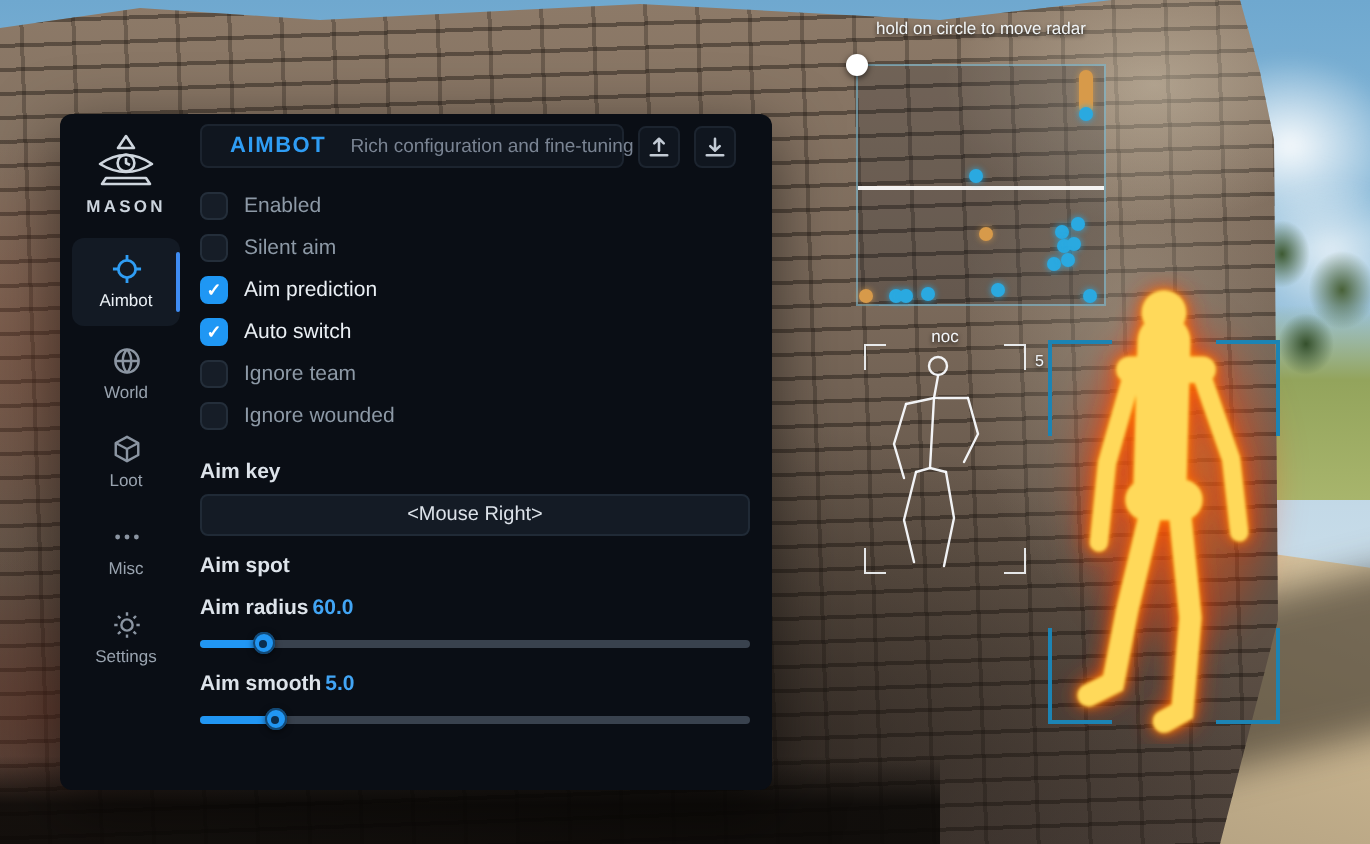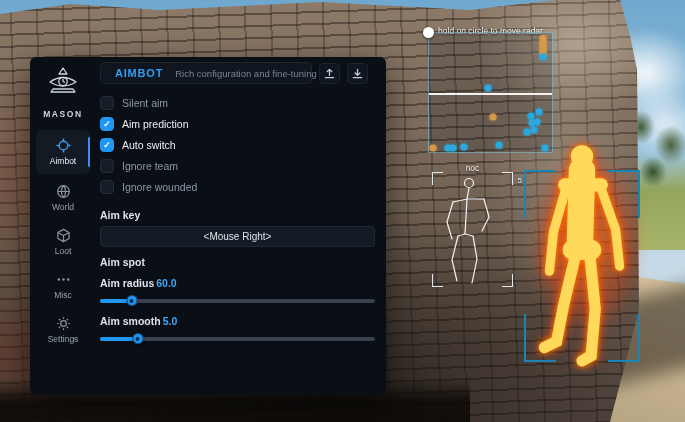--- a/index.html
+++ b/index.html
@@ -56,38 +56,38 @@
   .sk{position:absolute;width:11px;height:13px;border:0 solid rgba(245,248,252,.9);}
   .sk.tl{left:0;top:0;border-left-width:1.5px;border-top-width:1.5px;}
   .sk.tr{right:0;top:0;border-right-width:1.5px;border-top-width:1.5px;}
   .sk.bl{left:0;bottom:0;border-left-width:1.5px;border-bottom-width:1.5px;}
   .sk.br{right:0;bottom:0;border-right-width:1.5px;border-bottom-width:1.5px;}
   .skel-name{position:absolute;left:0;right:0;top:-9px;text-align:center;font-size:8.5px;
     color:#f4f7fa;text-shadow:0 1px 2px rgba(0,0,0,.8);}
   .skel-dist{position:absolute;right:-9px;top:4px;font-size:8px;color:#eef2f6;text-shadow:0 1px 2px rgba(0,0,0,.8);}
 
   
-  .radar-hint{position:absolute;left:424px;top:26px;width:133px;text-align:center;font-size:8.5px;
+  .radar-hint{position:absolute;left:424px;top:9px;width:133px;text-align:center;font-size:8.5px;
     color:#f2f6f8;text-shadow:0 1px 2px rgba(0,0,0,.85);}
   .radar{position:absolute;left:428px;top:32px;width:125px;height:121px;
     border:1px solid rgba(140,210,235,.55);background:rgba(14,22,30,.2);}
   .radar-handle{position:absolute;left:-6px;top:-6px;width:11px;height:11px;border-radius:50%;
     background:#fff;box-shadow:0 1px 3px rgba(0,0,0,.6);}
   .radar-hline{position:absolute;left:0;right:0;top:60px;height:1.5px;background:rgba(255,255,255,.92);}
   .dot{position:absolute;width:7px;height:7px;border-radius:50%;transform:translate(-50%,-50%);}
   .dot.blue{background:#2aa9e0;box-shadow:0 0 3px rgba(42,169,224,.9);}
   .dot.orange{background:#d79a4a;box-shadow:0 0 3px rgba(215,154,74,.8);}
   .dot.bar{width:7px;height:22px;border-radius:4px;transform:translate(-50%,0);}
 
   
   .panel{position:absolute;left:30px;top:57px;width:356px;height:338px;background:#0a0e15;
     border-radius:6px;box-shadow:0 10px 34px rgba(0,0,0,.55);display:flex;color:#dfe5eb;}
   .sidebar{width:66px;display:flex;flex-direction:column;align-items:center;padding-top:9px;flex:none;}
   .logo{display:flex;flex-direction:column;align-items:center;}
-  .brand{margin-top:13px;font-size:8.5px;font-weight:bold;letter-spacing:1.6px;color:#ccd4dd;}
+  .brand{margin-top:2px;font-size:8.5px;font-weight:bold;letter-spacing:1.6px;color:#ccd4dd;}
   .side-nav{margin-top:11px;display:flex;flex-direction:column;align-items:center;}
   .nav-item{position:relative;width:54px;height:40px;margin-bottom:4px;border-radius:6px;
     display:flex;flex-direction:column;align-items:center;justify-content:center;gap:3px;cursor:pointer;}
   .nav-item .nico{color:#8b95a2;display:flex;}
   .nav-item .nlabel{font-size:8.5px;color:#99a3af;}
   .nav-item.active{height:44px;background:#131a24;}
   .nav-item.active .nico{color:#2f9df4;}
   .nav-item.active .nlabel{color:#eaf0f5;}
   .nav-item.active::after{content:"";position:absolute;right:0;top:7px;bottom:7px;width:2.5px;
     border-radius:2px;background:#3f8cf3;}
@@ -305,20 +305,24 @@
         <div class="icon-btn">
           <svg width="11" height="11" viewBox="0 0 12 12" stroke="currentColor" stroke-width="1.4" fill="none" stroke-linecap="round" stroke-linejoin="round">
             <path d="M6 1.5 V8 M3.4 5.5 L6 8 L8.6 5.5 M1.5 10.5 H10.5"></path>
           </svg>
         </div>
       </div>
 
       <div class="cbx-list">
         <div class="cbx-row">
           <span class="cbx"></span>
+          <span class="cbx-label">Enabled</span>
+        </div>
+        <div class="cbx-row">
+          <span class="cbx"></span>
           <span class="cbx-label">Silent aim</span>
         </div>
         <div class="cbx-row checked">
           <span class="cbx">
               <span class="chk">✓</span>
             </span>
           <span class="cbx-label">Aim prediction</span>
         </div>
         <div class="cbx-row checked">
           <span class="cbx">

